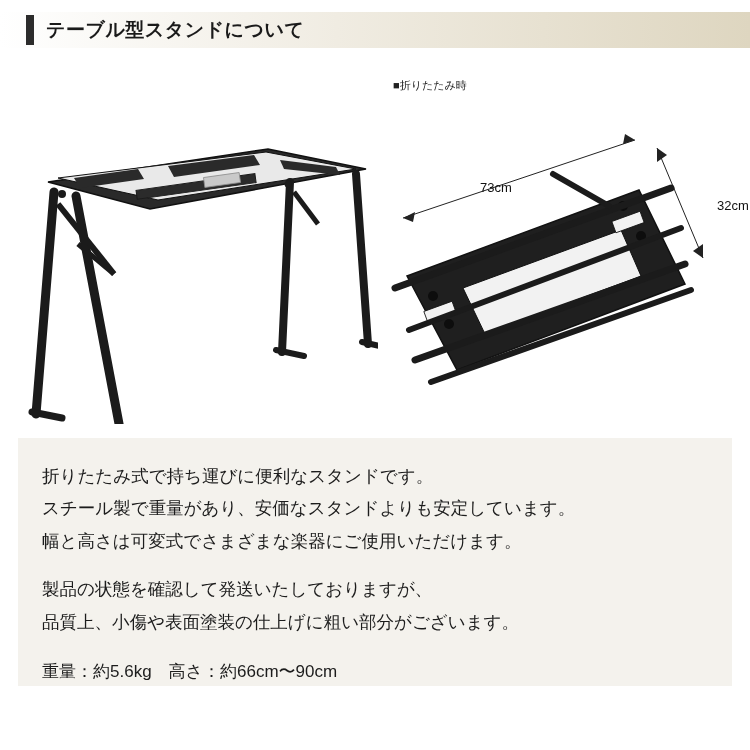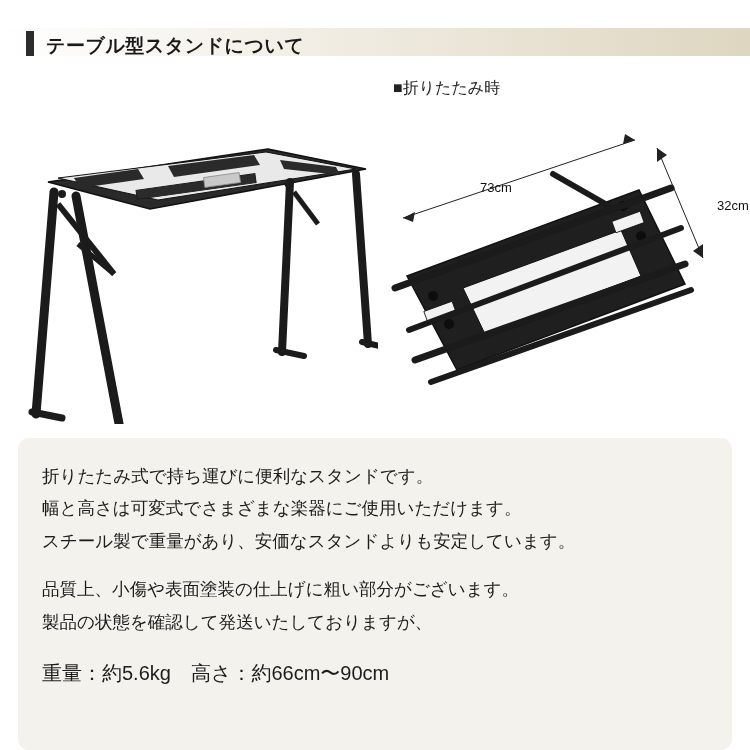--- a/index.html
+++ b/index.html
@@ -17,21 +17,21 @@
     position: relative;
     width: 750px;
     height: 750px;
     background: #ffffff;
   }
 
   
   .header {
     position: absolute;
     left: 0;
-    top: 28px;
+    top: 12px;
     width: 750px;
     height: 36px;
     background: linear-gradient(to right, #ffffff 0%, #f0ece2 45%, #ded6c0 100%);
     display: flex;
     align-items: center;
   }
   .header-accent {
     width: 8px;
     height: 30px;
     background: #2c2c2c;
@@ -72,60 +72,60 @@
     position: absolute;
     left: 385px;
     top: 22px;
     width: 355px;
     height: 340px;
   }
   .folded-label {
     position: absolute;
     left: 8px;
     top: 0px;
-    font-size: 16px;
+    font-size: 11px;
     color: #222;
     white-space: nowrap;
   }
   .folded-wrap svg { position: absolute; left: 0; top: 0; }
   .dim-text {
     position: absolute;
     font-size: 13px;
     color: #111;
     white-space: nowrap;
   }
   .dim-width { left: 95px; top: 102px; }
   .dim-height { left: 332px; top: 120px; }
 
   
   .desc-panel {
     position: absolute;
     left: 18px;
     top: 438px;
     width: 714px;
-    height: 312px;
+    height: 248px;
     background: #f4f2ed;
-    border-radius: 11px;
+    border-radius: 0;
   }
   .desc-inner {
     position: absolute;
     left: 24px;
     top: 22px;
     right: 18px;
   }
   .desc-line {
     font-size: 17.5px;
     line-height: 1.85;
     color: #1c1c1c;
     white-space: nowrap;
   }
   .desc-gap { height: 16px; }
   .desc-spec {
     margin-top: 22px;
-    font-size: 20px;
+    font-size: 17px;
     color: #1c1c1c;
     white-space: nowrap;
   }
 </style>
 </head>
 <body>
 
 <div class="page">
 
   <div class="header">
@@ -205,22 +205,22 @@
       </svg>
 
       <div class="dim-text dim-width">73cm</div>
       <div class="dim-text dim-height">32cm</div>
     </div>
   </div>
 
   <div class="desc-panel">
     <div class="desc-inner">
       <div class="desc-line">折りたたみ式で持ち運びに便利なスタンドです。</div>
+      <div class="desc-line">スチール製で重量があり、安価なスタンドよりも安定しています。</div>
       <div class="desc-line">幅と高さは可変式でさまざまな楽器にご使用いただけます。</div>
-      <div class="desc-line">スチール製で重量があり、安価なスタンドよりも安定しています。</div>
       <div class="desc-gap"></div>
+      <div class="desc-line">製品の状態を確認して発送いたしておりますが、</div>
       <div class="desc-line">品質上、小傷や表面塗装の仕上げに粗い部分がございます。</div>
-      <div class="desc-line">製品の状態を確認して発送いたしておりますが、</div>
       <div class="desc-spec">重量：約5.6kg　高さ：約66cm〜90cm</div>
     </div>
   </div>
 
 </div>
 
 </body></html>

